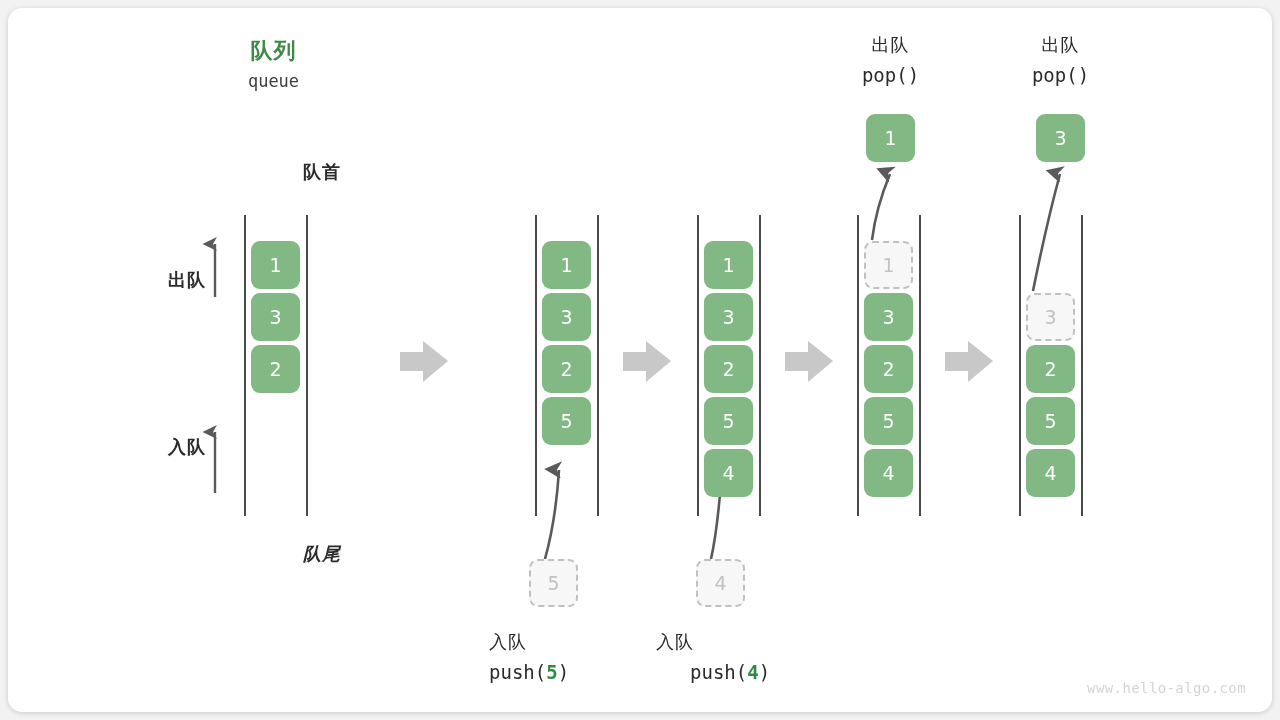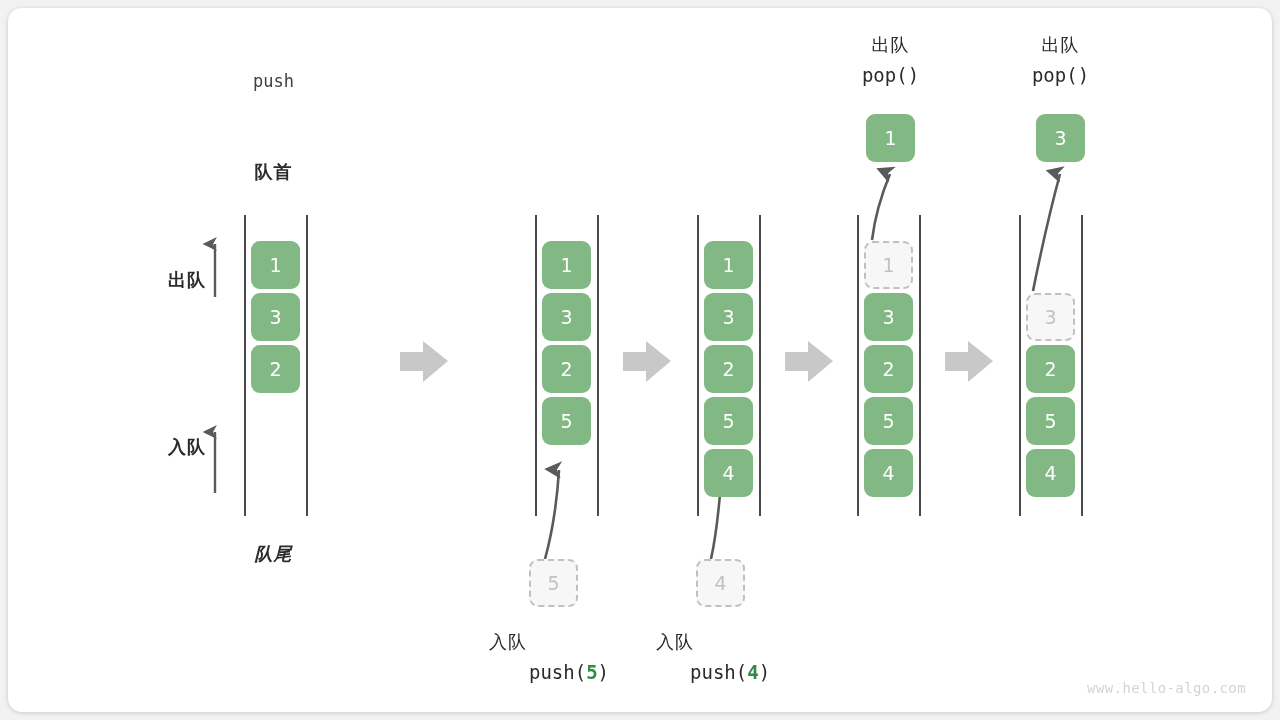--- a/index.html
+++ b/index.html
@@ -43,21 +43,21 @@
   .title-en {
     font-family: "DejaVu Sans Mono", "Liberation Mono", monospace;
     font-size: 17px;
     color: #3f3f3f;
     text-align: center;
   }
   .label-bold {
     font-size: 18px;
     font-weight: bold;
     color: #2b2b2b;
-    text-align: center;
+    text-align: right;
     letter-spacing: 1px;
   }
   .op-cn {
     font-size: 18px;
     color: #2b2b2b;
     text-align: center;
     letter-spacing: 1px;
   }
   .op-code {
     font-family: "DejaVu Sans Mono", "Liberation Mono", monospace;
@@ -158,21 +158,22 @@
       </g>
 
       <g>
         <path d="M 864 232 C 867 208 872 190 882 166" fill="none" stroke="#5a5a5a" stroke-width="2.6" marker-end="url(#curveArrow)"></path>
       </g>
       <g>
         <path d="M 1025 283 C 1033 243 1042 203 1052 166" fill="none" stroke="#5a5a5a" stroke-width="2.6" marker-end="url(#curveArrow)"></path>
       </g>
     </svg>
 
-    <div class="abs title-en" style="left:198px; top:63px; width:135px;">push</div>
+    <div class="abs title-cn" style="left:198px; top:28px; width:135px;">队列</div>
+    <div class="abs title-en" style="left:198px; top:63px; width:135px;">queue</div>
 
     <div class="abs label-bold" style="left:198px; top:152px; width:135px;">队首</div>
     <div class="abs label-bold" style="left:198px; top:534px; width:135px;font-style:italic;">队尾</div>
 
     <div class="abs label-bold" style="left:136px; top:260px; width:62px; text-align:right;">出队</div>
     <div class="abs label-bold" style="left:136px; top:427px; width:62px; text-align:right;">入队</div>
 
     <div>
       <div class="rail abs" style="left:236px; top:207px; height:301px;"></div>
       <div class="rail abs" style="left:298px; top:207px; height:301px;"></div>
@@ -186,21 +187,21 @@
       <div class="rail abs" style="left:589px; top:207px; height:301px;"></div>
       <div class="cell abs" style="left:534px; top:233px;">1</div>
       <div class="cell abs" style="left:534px; top:285px;">3</div>
       <div class="cell abs" style="left:534px; top:337px;">2</div>
       <div class="cell abs" style="left:534px; top:389px;">5</div>
     </div>
 
     <div>
       <div class="cell ghost abs" style="left:521px; top:551px;">5</div>
       <div class="abs op-cn" style="left:481px; top:622px; width:130px; text-align:left;">入队</div>
-      <div class="abs op-code" style="left:481px; top:653px; width:160px; text-align:center;"><span>push(</span><span class="num">5</span><span>)</span></div>
+      <div class="abs op-code" style="left:481px; top:653px; width:160px; text-align:left;"><span>push(</span><span class="num">5</span><span>)</span></div>
     </div>
 
     <div>
       <div class="rail abs" style="left:689px; top:207px; height:301px;"></div>
       <div class="rail abs" style="left:751px; top:207px; height:301px;"></div>
       <div class="cell abs" style="left:696px; top:233px;">1</div>
       <div class="cell abs" style="left:696px; top:285px;">3</div>
       <div class="cell abs" style="left:696px; top:337px;">2</div>
       <div class="cell abs" style="left:696px; top:389px;">5</div>
       <div class="cell abs" style="left:696px; top:441px;">4</div>

